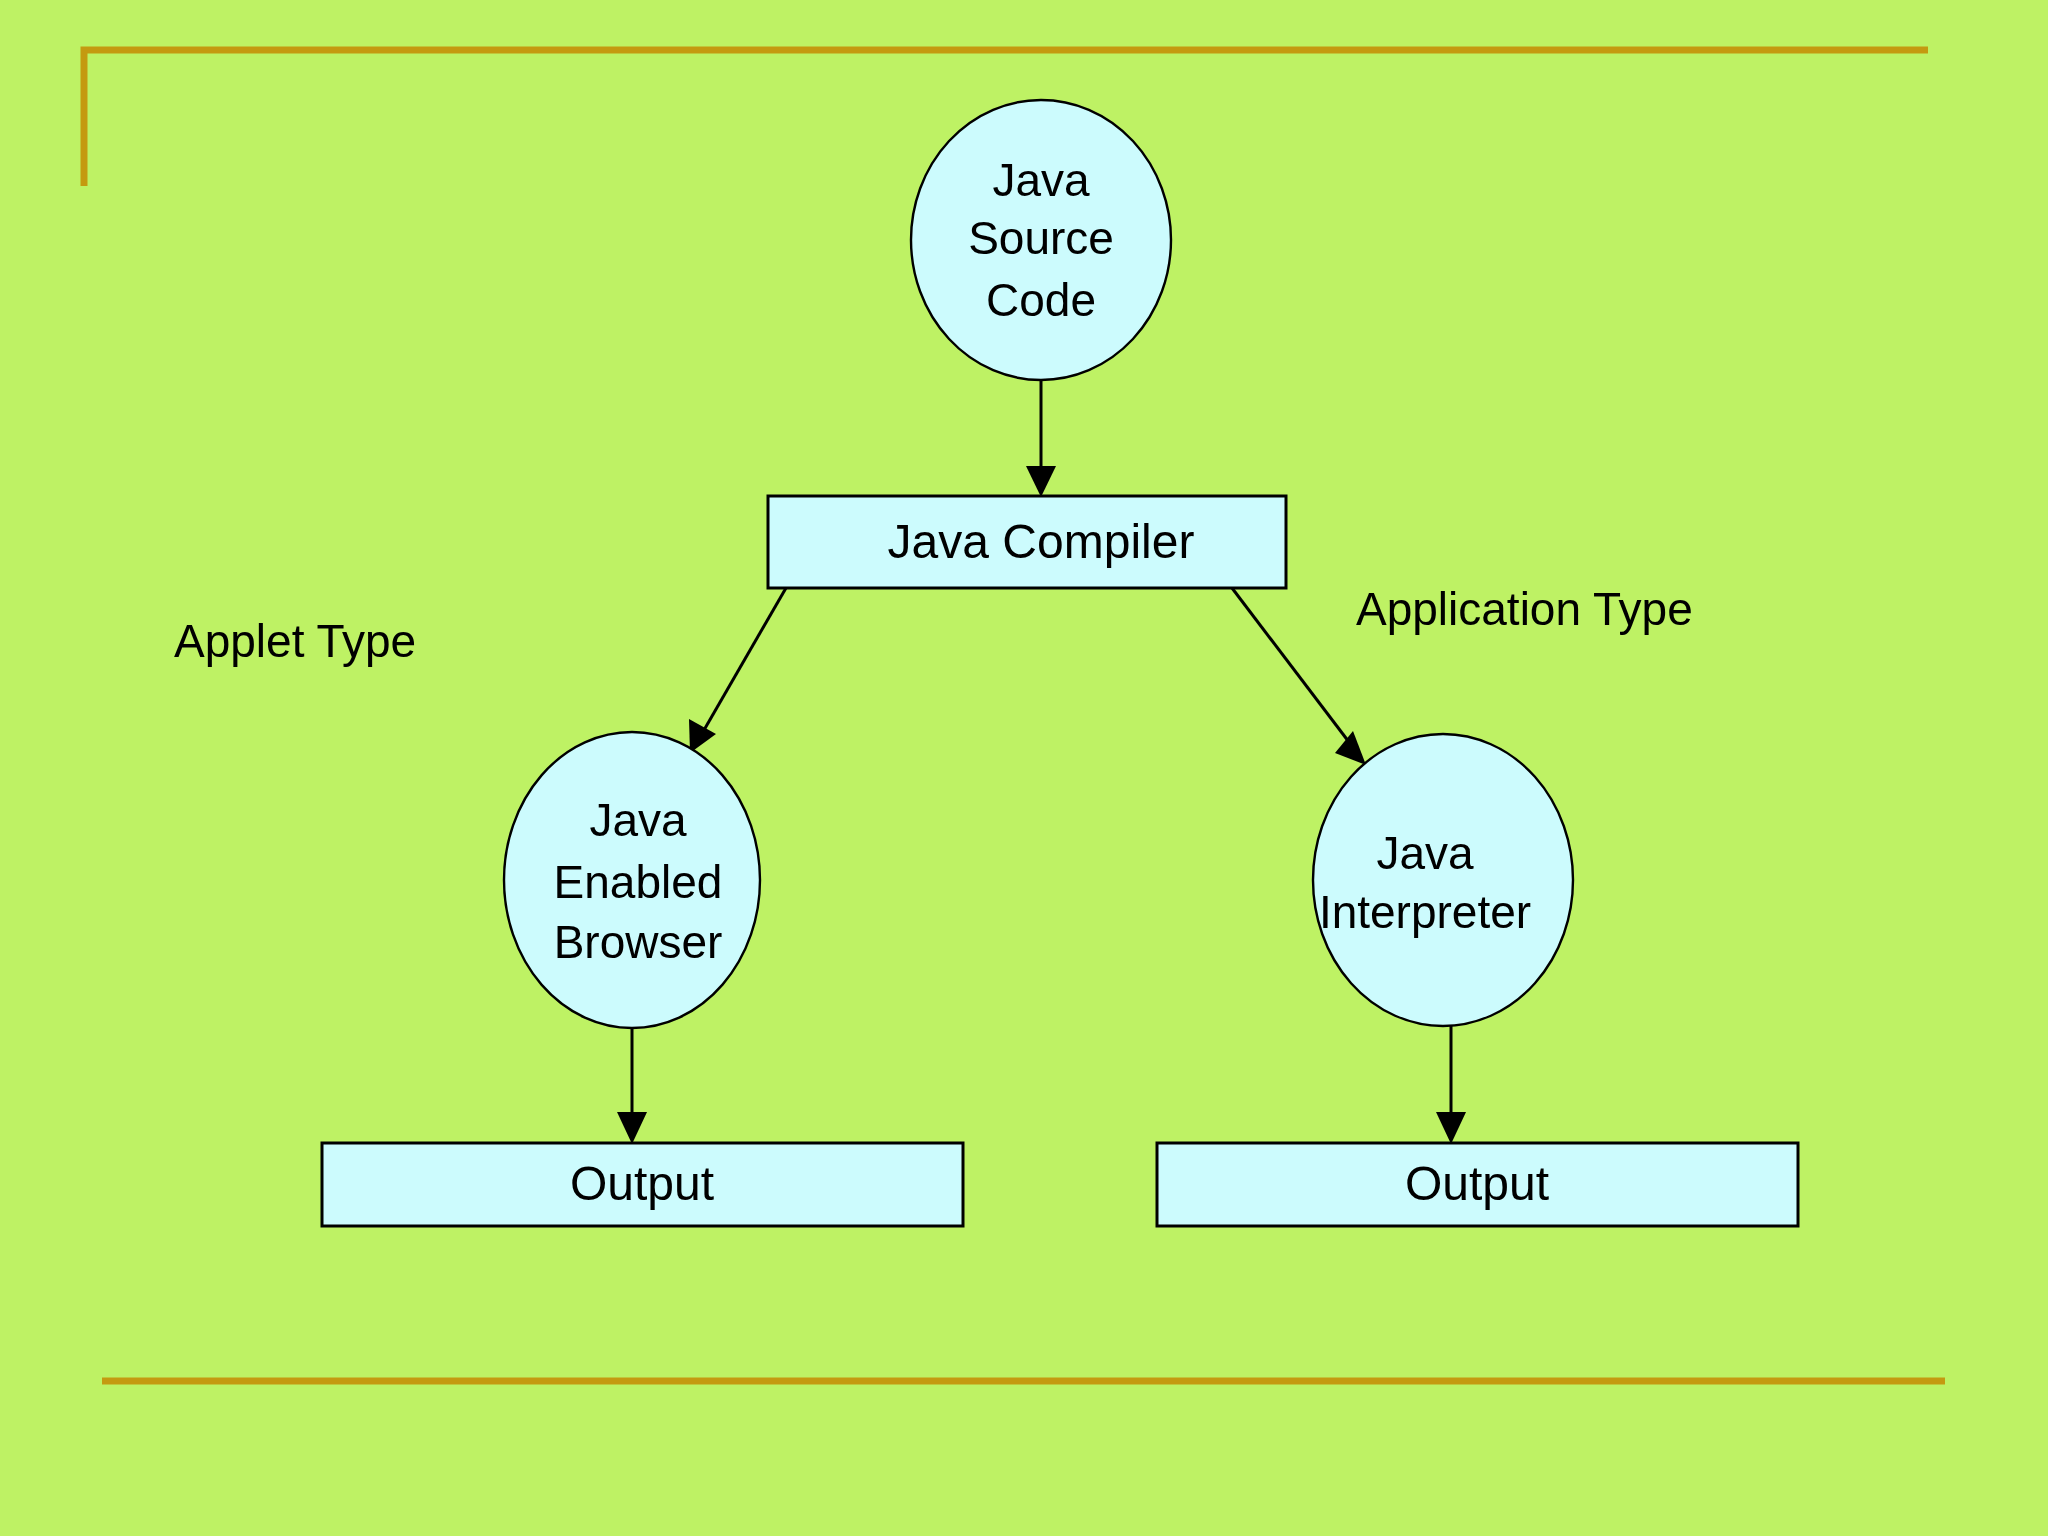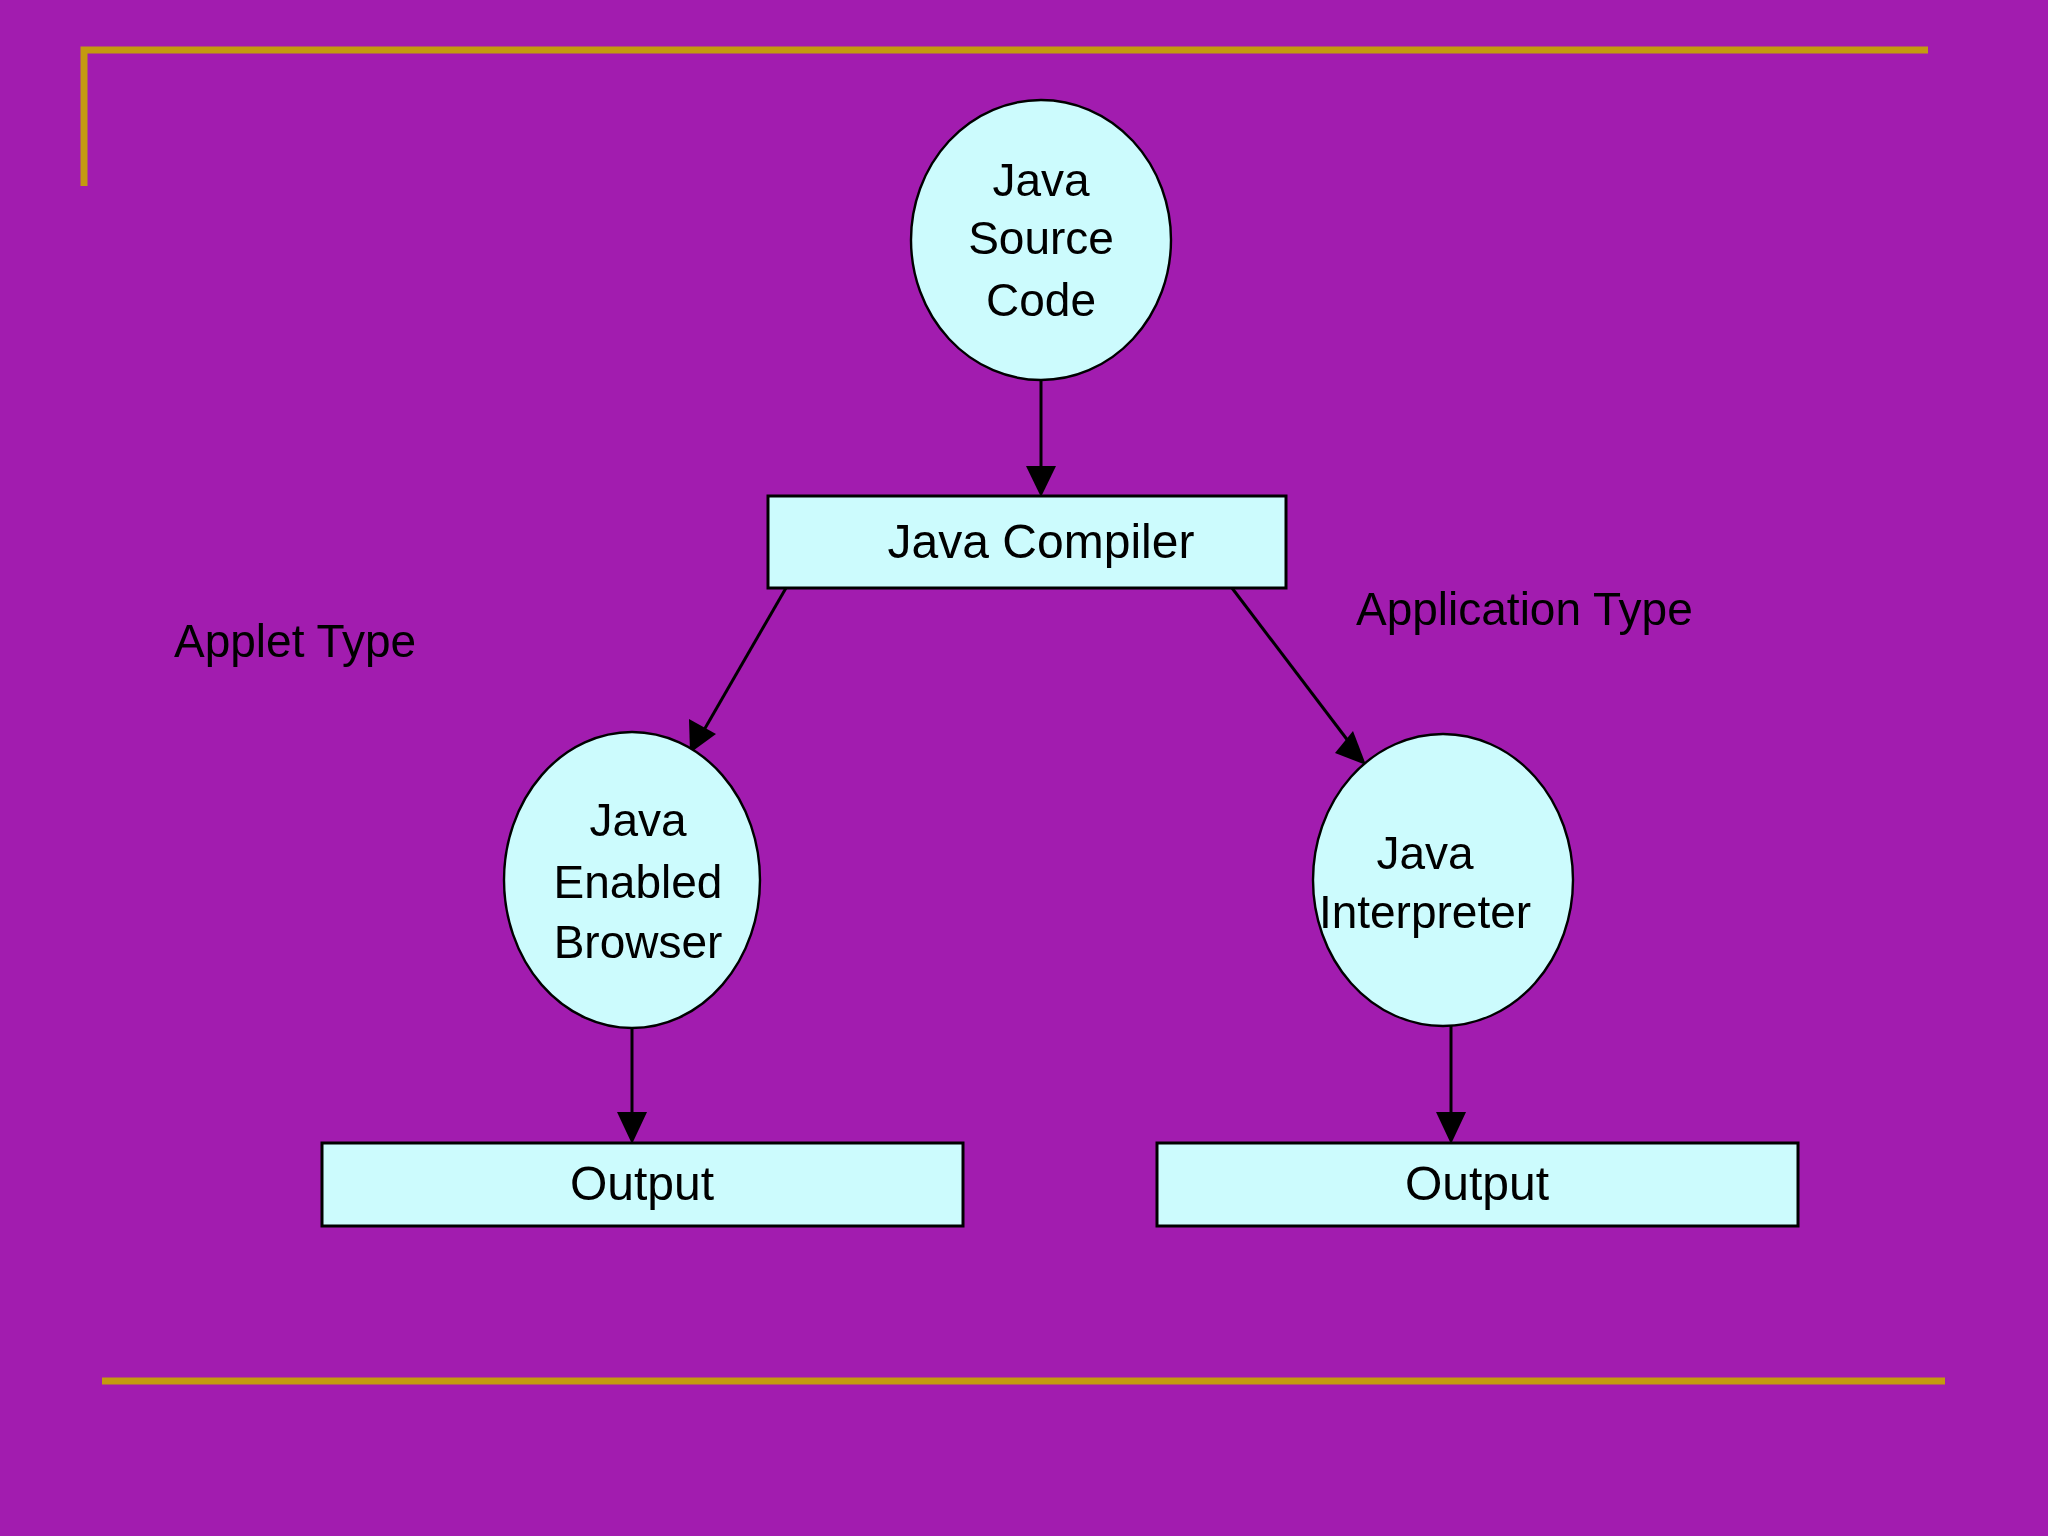--- a/index.html
+++ b/index.html
@@ -7,21 +7,21 @@
     padding: 0;
     background: #ccfbfd;
   }
   body {
     font-family: "Liberation Sans", sans-serif;
   }
   #slide {
     position: relative;
     width: 2048px;
     height: 1536px;
-    background: #a21caf;
+    background: #bef264;
     overflow: hidden;
   }
   #diagram-svg {
     position: absolute;
     left: 0;
     top: 0;
     width: 2048px;
     height: 1536px;
   }
   .node-text {

